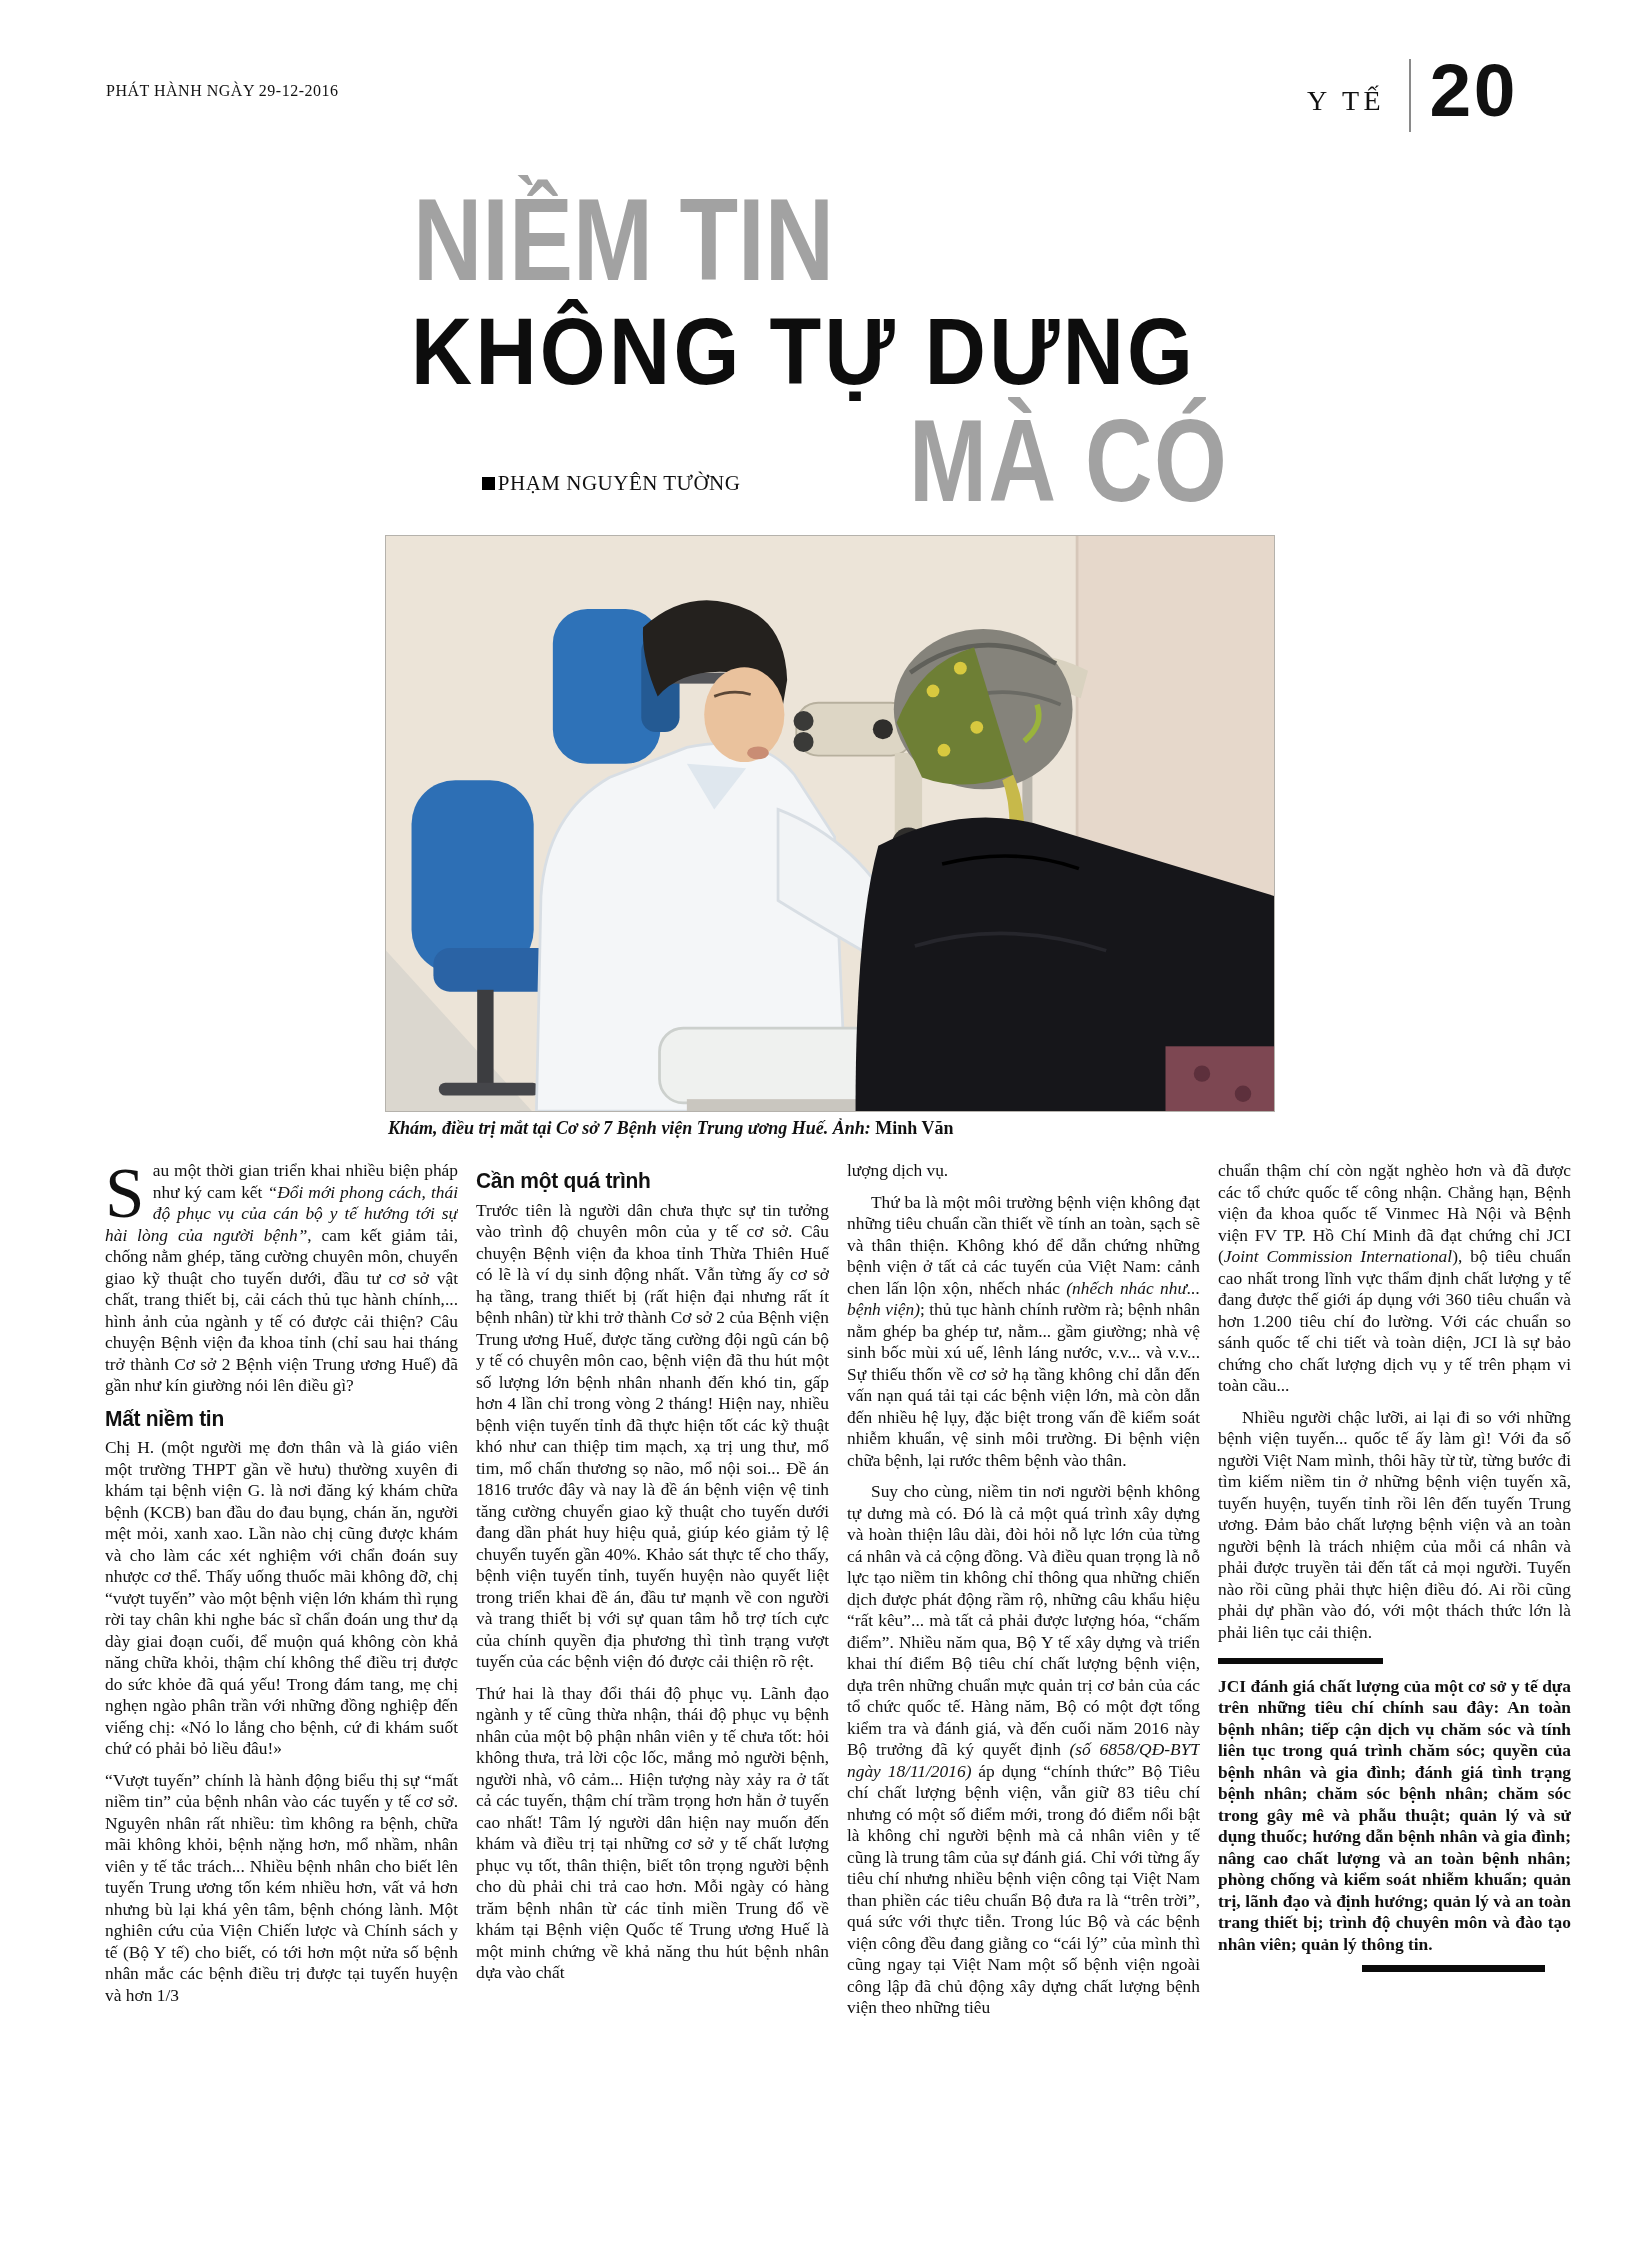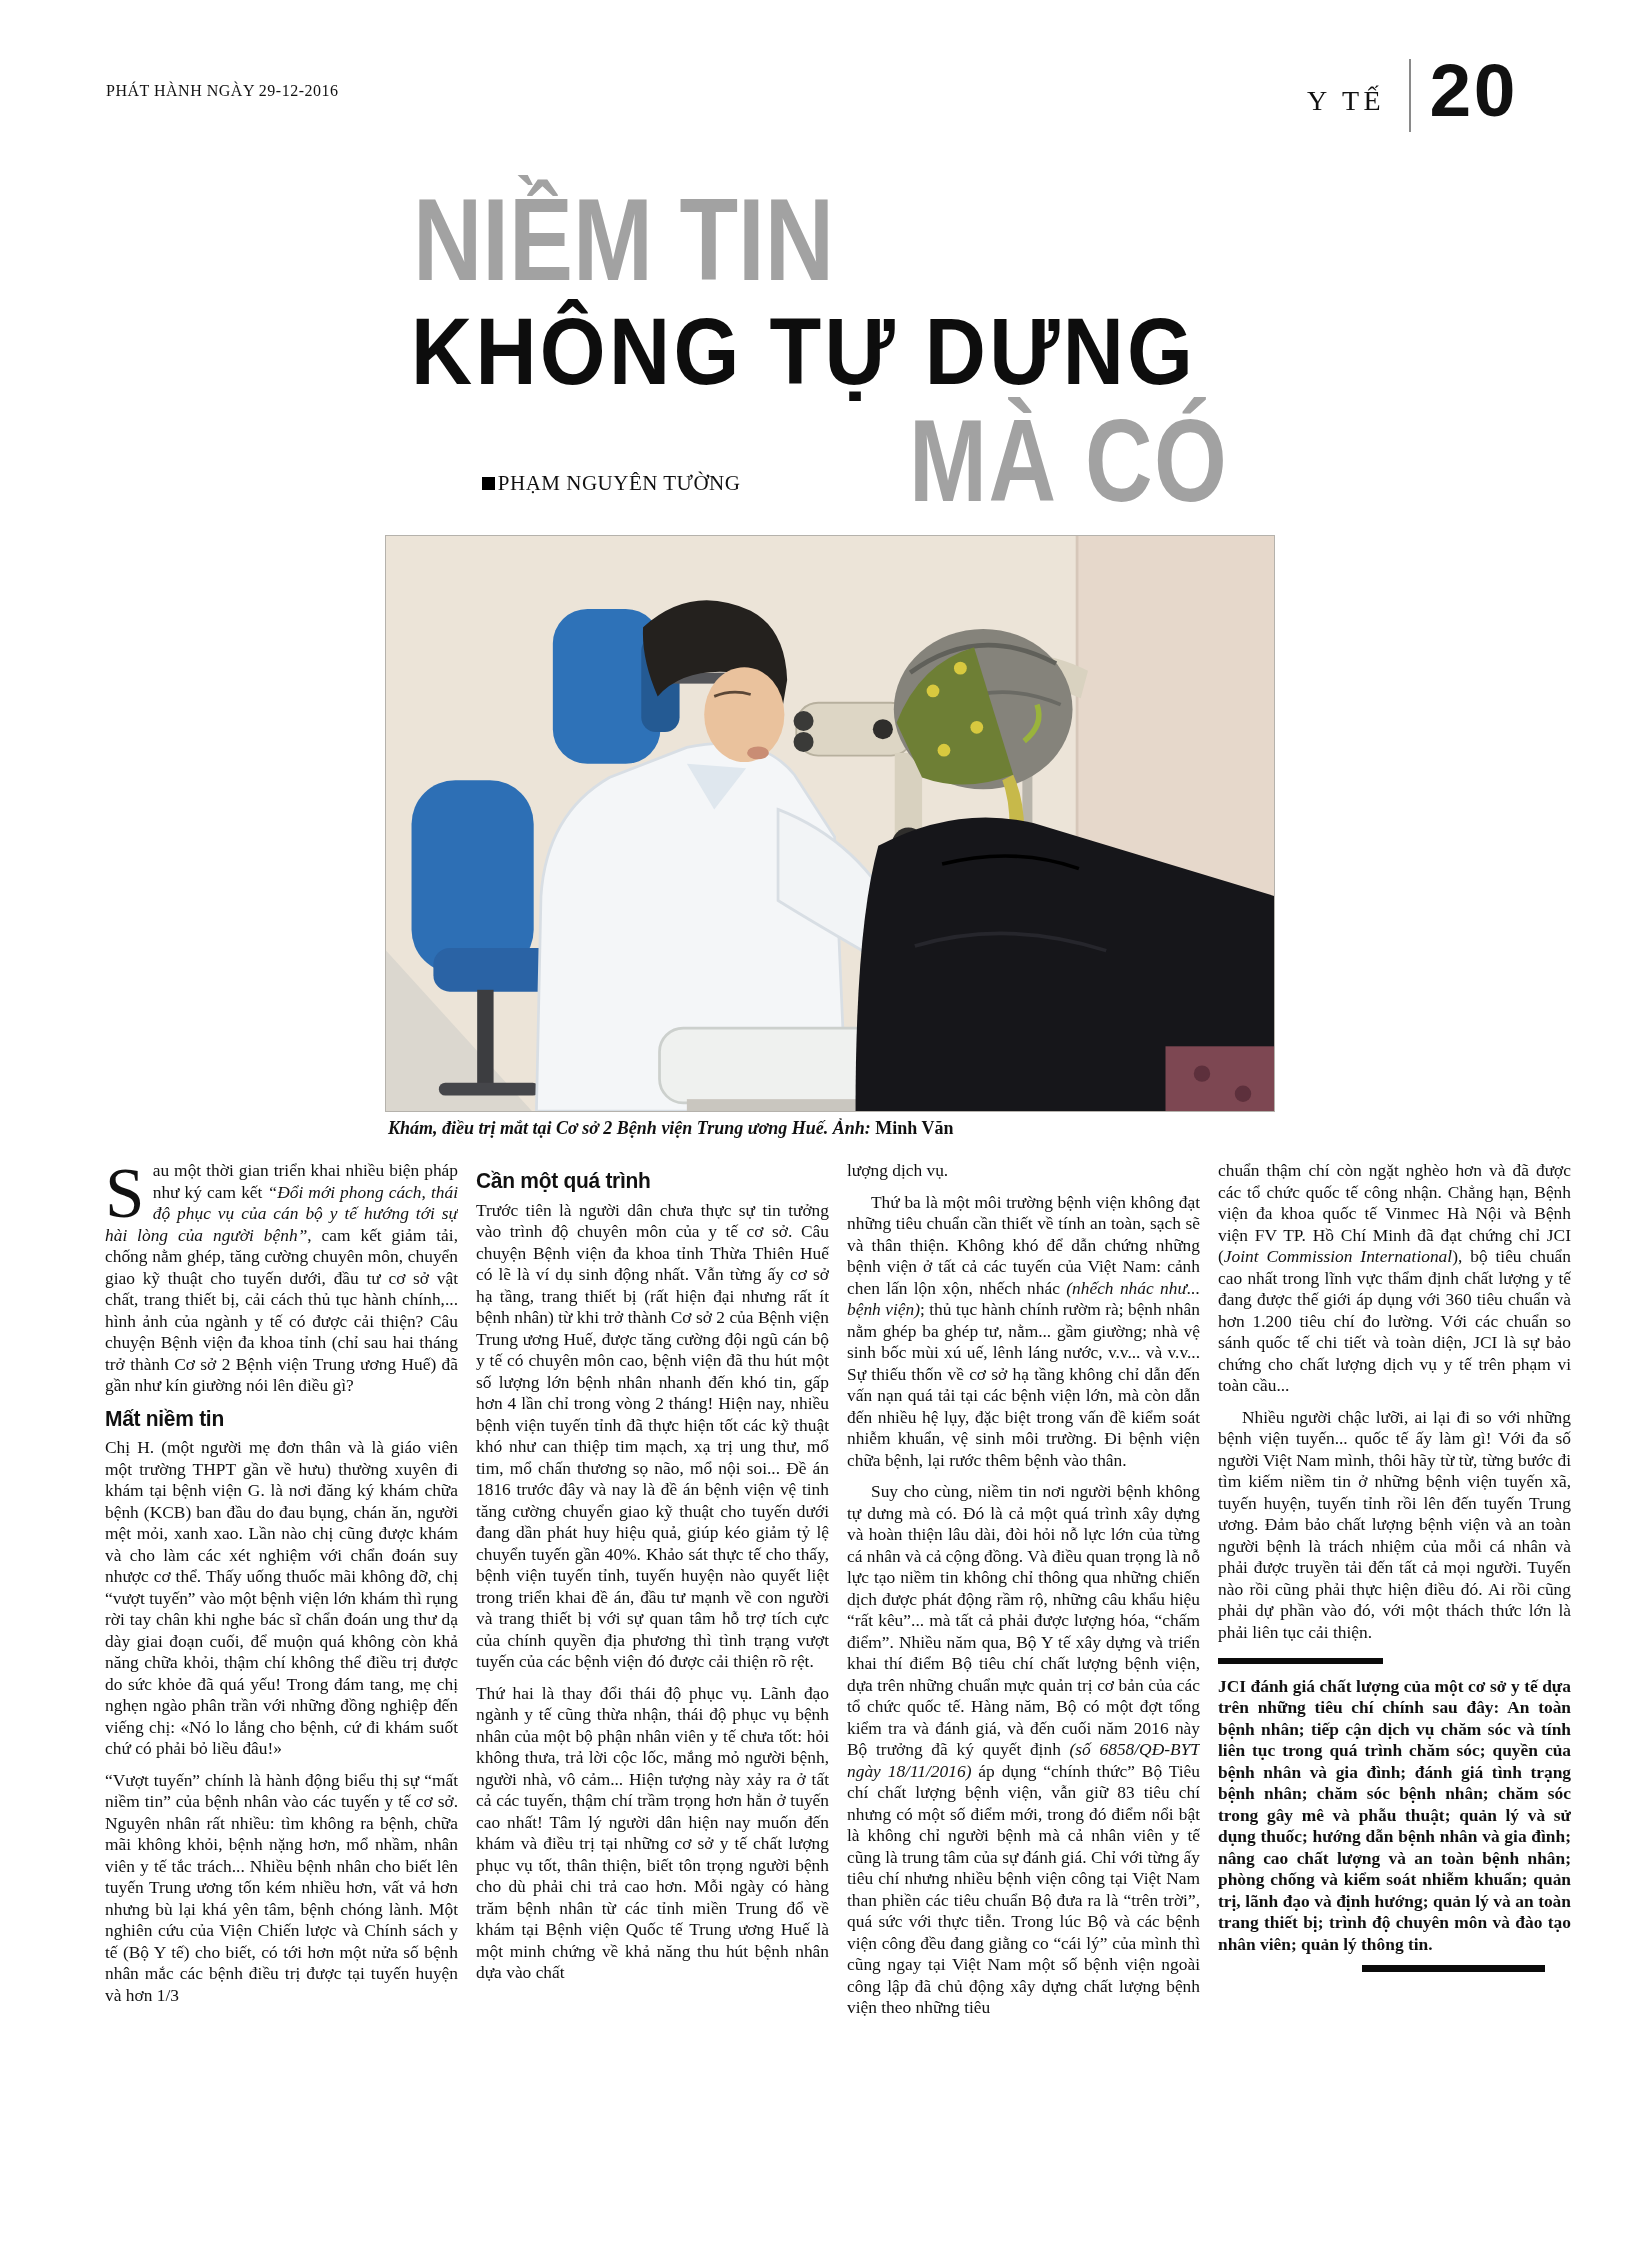--- a/index.html
+++ b/index.html
@@ -131,21 +131,21 @@
       <path d="M540,340 Q625,295 710,315 L974,395 L974,631 L515,631 Q515,430 540,340 Z" fill="#16161a"></path>
       <path d="M610,360 Q690,340 760,365" stroke="#000" stroke-width="4" fill="none"></path>
       <path d="M580,450 Q680,420 790,455" stroke="#26262c" stroke-width="4" fill="none"></path>
       <rect x="855" y="560" width="119" height="71" fill="#7d4752"></rect>
       <circle cx="895" cy="590" r="9" fill="#5d303c"></circle>
       <circle cx="940" cy="612" r="9" fill="#5d303c"></circle>
     </g>
   </svg>
 </div>
 
-<div class="photo-caption"><i>Khám, điều trị mắt tại Cơ sở 2 Bệnh viện Trung ương Huế. Ảnh:</i> Minh Văn</div>
+<div class="photo-caption"><i>Khám, điều trị mắt tại Cơ sở 7 Bệnh viện Trung ương Huế. Ảnh:</i> Minh Văn</div>
 
 <div class="col col-1">
   <p><span class="dropcap">S</span><span>au một thời gian triển khai nhiều biện pháp như ký cam kết <i>“Đổi mới phong cách, thái độ phục vụ của cán bộ y tế hướng tới sự hài lòng của người bệnh”</i>, cam kết giảm tải, chống nằm ghép, tăng cường chuyên môn, chuyển giao kỹ thuật cho tuyến dưới, đầu tư cơ sở vật chất, trang thiết bị, cải cách thủ tục hành chính,... hình ảnh của ngành y tế có được cải thiện? Câu chuyện Bệnh viện đa khoa tỉnh (chỉ sau hai tháng trở thành Cơ sở 2 Bệnh viện Trung ương Huế) đã gần như kín giường nói lên điều gì?</span></p>
   <div class="subheading">Mất niềm tin</div>
   <p>Chị H. (một người mẹ đơn thân và là giáo viên một trường THPT gần về hưu) thường xuyên đi khám tại bệnh viện G. là nơi đăng ký khám chữa bệnh (KCB) ban đầu do đau bụng, chán ăn, người mệt mỏi, xanh xao. Lần nào chị cũng được khám và cho làm các xét nghiệm với chẩn đoán suy nhược cơ thể. Thấy uống thuốc mãi không đỡ, chị “vượt tuyến” vào một bệnh viện lớn khám thì rụng rời tay chân khi nghe bác sĩ chẩn đoán ung thư dạ dày giai đoạn cuối, để muộn quá không còn khả năng chữa khỏi, thậm chí không thể điều trị được do sức khỏe đã quá yếu! Trong đám tang, mẹ chị nghẹn ngào phân trần với những đồng nghiệp đến viếng chị: «Nó lo lắng cho bệnh, cứ đi khám suốt chứ có phải bỏ liều đâu!»</p>
   <p>“Vượt tuyến” chính là hành động biểu thị sự “mất niềm tin” của bệnh nhân vào các tuyến y tế cơ sở. Nguyên nhân rất nhiều: tìm không ra bệnh, chữa mãi không khỏi, bệnh nặng hơn, mổ nhầm, nhân viên y tế tắc trách... Nhiều bệnh nhân cho biết lên tuyến Trung ương tốn kém nhiều hơn, vất vả hơn nhưng bù lại khá yên tâm, bệnh chóng lành. Một nghiên cứu của Viện Chiến lược và Chính sách y tế (Bộ Y tế) cho biết, có tới hơn một nửa số bệnh nhân mắc các bệnh điều trị được tại tuyến huyện và hơn 1/3</p>
 </div>
 
 <div class="col col-2">
   <div class="subheading">Cần một quá trình</div>

